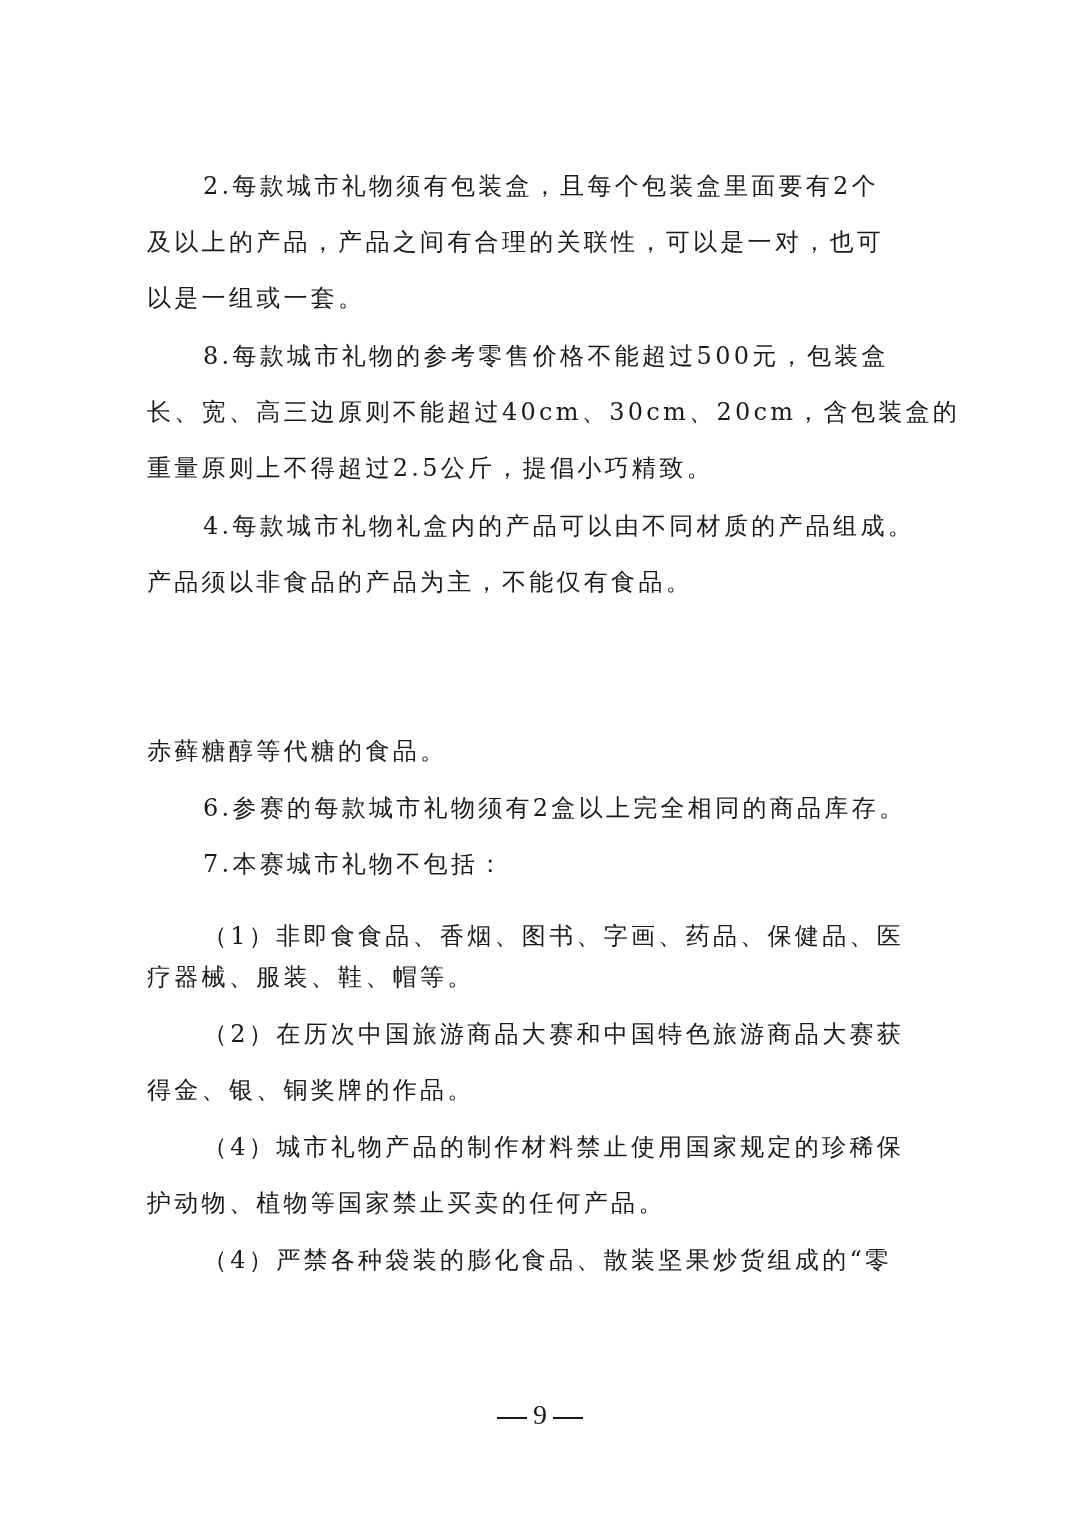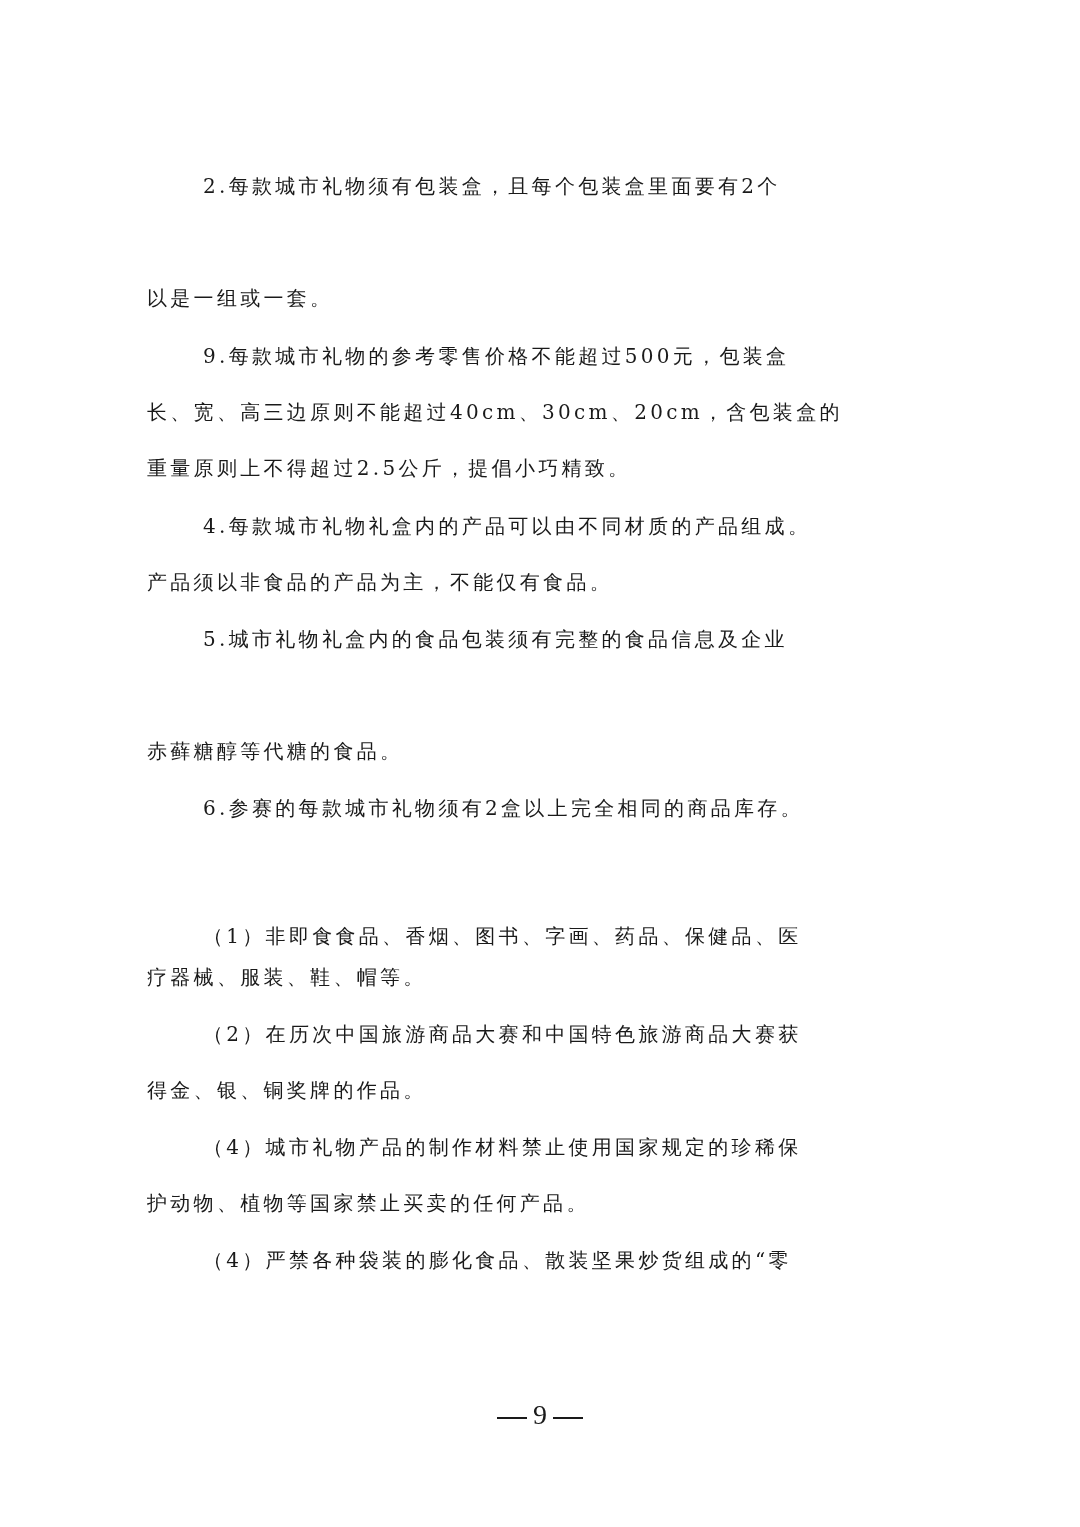--- a/index.html
+++ b/index.html
@@ -1,45 +1,46 @@
 <!DOCTYPE html>
 <html><head>
 <meta charset="utf-8">
 <style>
   html, body { margin:0; padding:0; background:#ffffff; }
   body { width:1080px; height:1527px; position:relative; overflow:hidden;
          font-family:"DejaVu Serif", "Liberation Serif", serif; color:#1a1a1a; }
   .page { position:absolute; left:0; top:0; width:1080px; height:1527px; }
-  .line { position:absolute; left:147px; width:790px; font-size:20px; line-height:40px;
+  .line { position:absolute; left:147px; width:790px; font-size:24px; line-height:40px;
           white-space:nowrap; letter-spacing:3.3px; }
   .indent { left:203px; }
   .footer { position:absolute; left:0; width:1080px; top:1397px; text-align:center;
             font-family:"Liberation Serif", "DejaVu Serif", serif; font-size:28px; line-height:36px; }
   .dash { display:inline-block; width:30px; height:2px; background:#1a1a1a; vertical-align:middle; margin:0 6px; }
 </style>
 </head>
 <body>
 
 <div class="page">
 
   <div class="line indent" style="top:166px">2.每款城市礼物须有包装盒，且每个包装盒里面要有2个</div>
+  <div class="line" style="top:222px">及以上的产品，产品之间有合理的关联性，可以是一对，也可</div>
   <div class="line" style="top:278px">以是一组或一套。</div>
 
-  <div class="line indent" style="top:336px">9.每款城市礼物的参考零售价格不能超过500元，包装盒</div>
+  <div class="line indent" style="top:336px">8.每款城市礼物的参考零售价格不能超过500元，包装盒</div>
   <div class="line" style="top:392px">长、宽、高三边原则不能超过40cm、30cm、20cm，含包装盒的</div>
   <div class="line" style="top:448px">重量原则上不得超过2.5公斤，提倡小巧精致。</div>
 
   <div class="line indent" style="top:506px">4.每款城市礼物礼盒内的产品可以由不同材质的产品组成。</div>
   <div class="line" style="top:562px">产品须以非食品的产品为主，不能仅有食品。</div>
 
-  <div class="line indent" style="top:619px">5.城市礼物礼盒内的食品包装须有完整的食品信息及企业</div>
   <div class="line" style="top:731px">赤藓糖醇等代糖的食品。</div>
 
   <div class="line indent" style="top:788px">6.参赛的每款城市礼物须有2盒以上完全相同的商品库存。</div>
 
+  <div class="line indent" style="top:844px">7.本赛城市礼物不包括：</div>
 
   <div class="line indent" style="top:916px">（1）非即食食品、香烟、图书、字画、药品、保健品、医</div>
   <div class="line" style="top:957px">疗器械、服装、鞋、帽等。</div>
 
   <div class="line indent" style="top:1014px">（2）在历次中国旅游商品大赛和中国特色旅游商品大赛获</div>
   <div class="line" style="top:1070px">得金、银、铜奖牌的作品。</div>
 
   <div class="line indent" style="top:1127px">（4）城市礼物产品的制作材料禁止使用国家规定的珍稀保</div>
   <div class="line" style="top:1183px">护动物、植物等国家禁止买卖的任何产品。</div>
 

